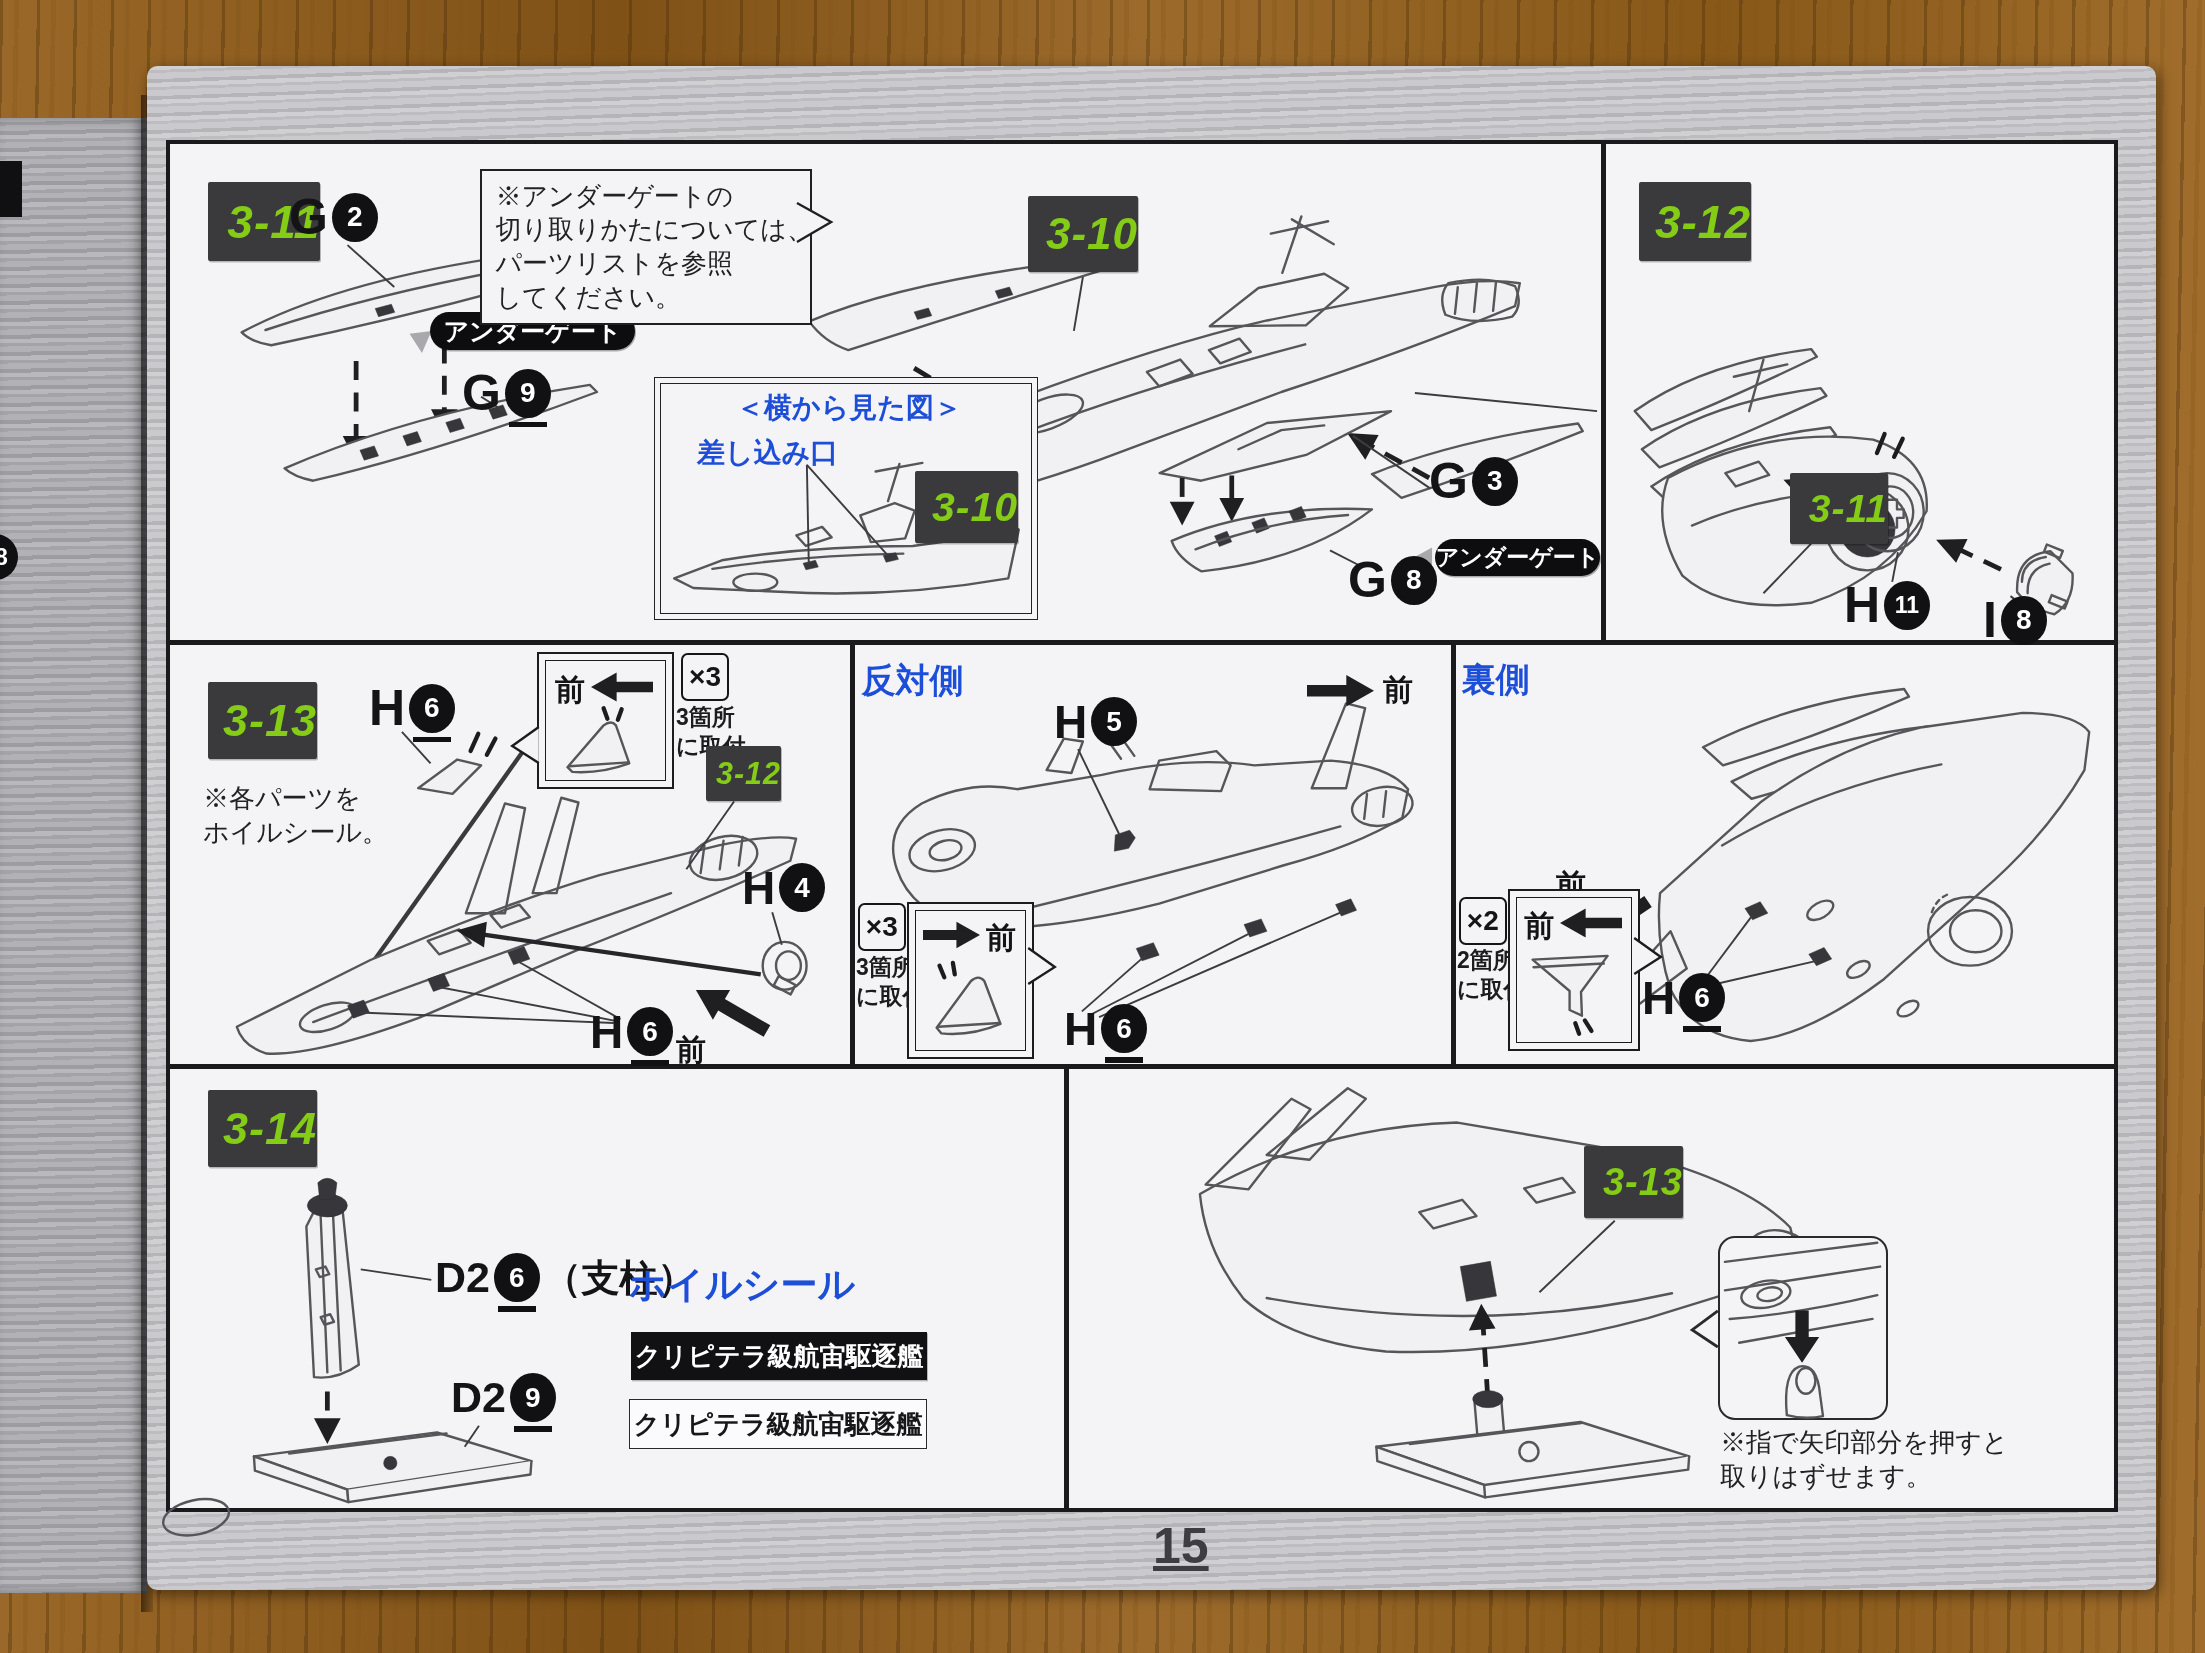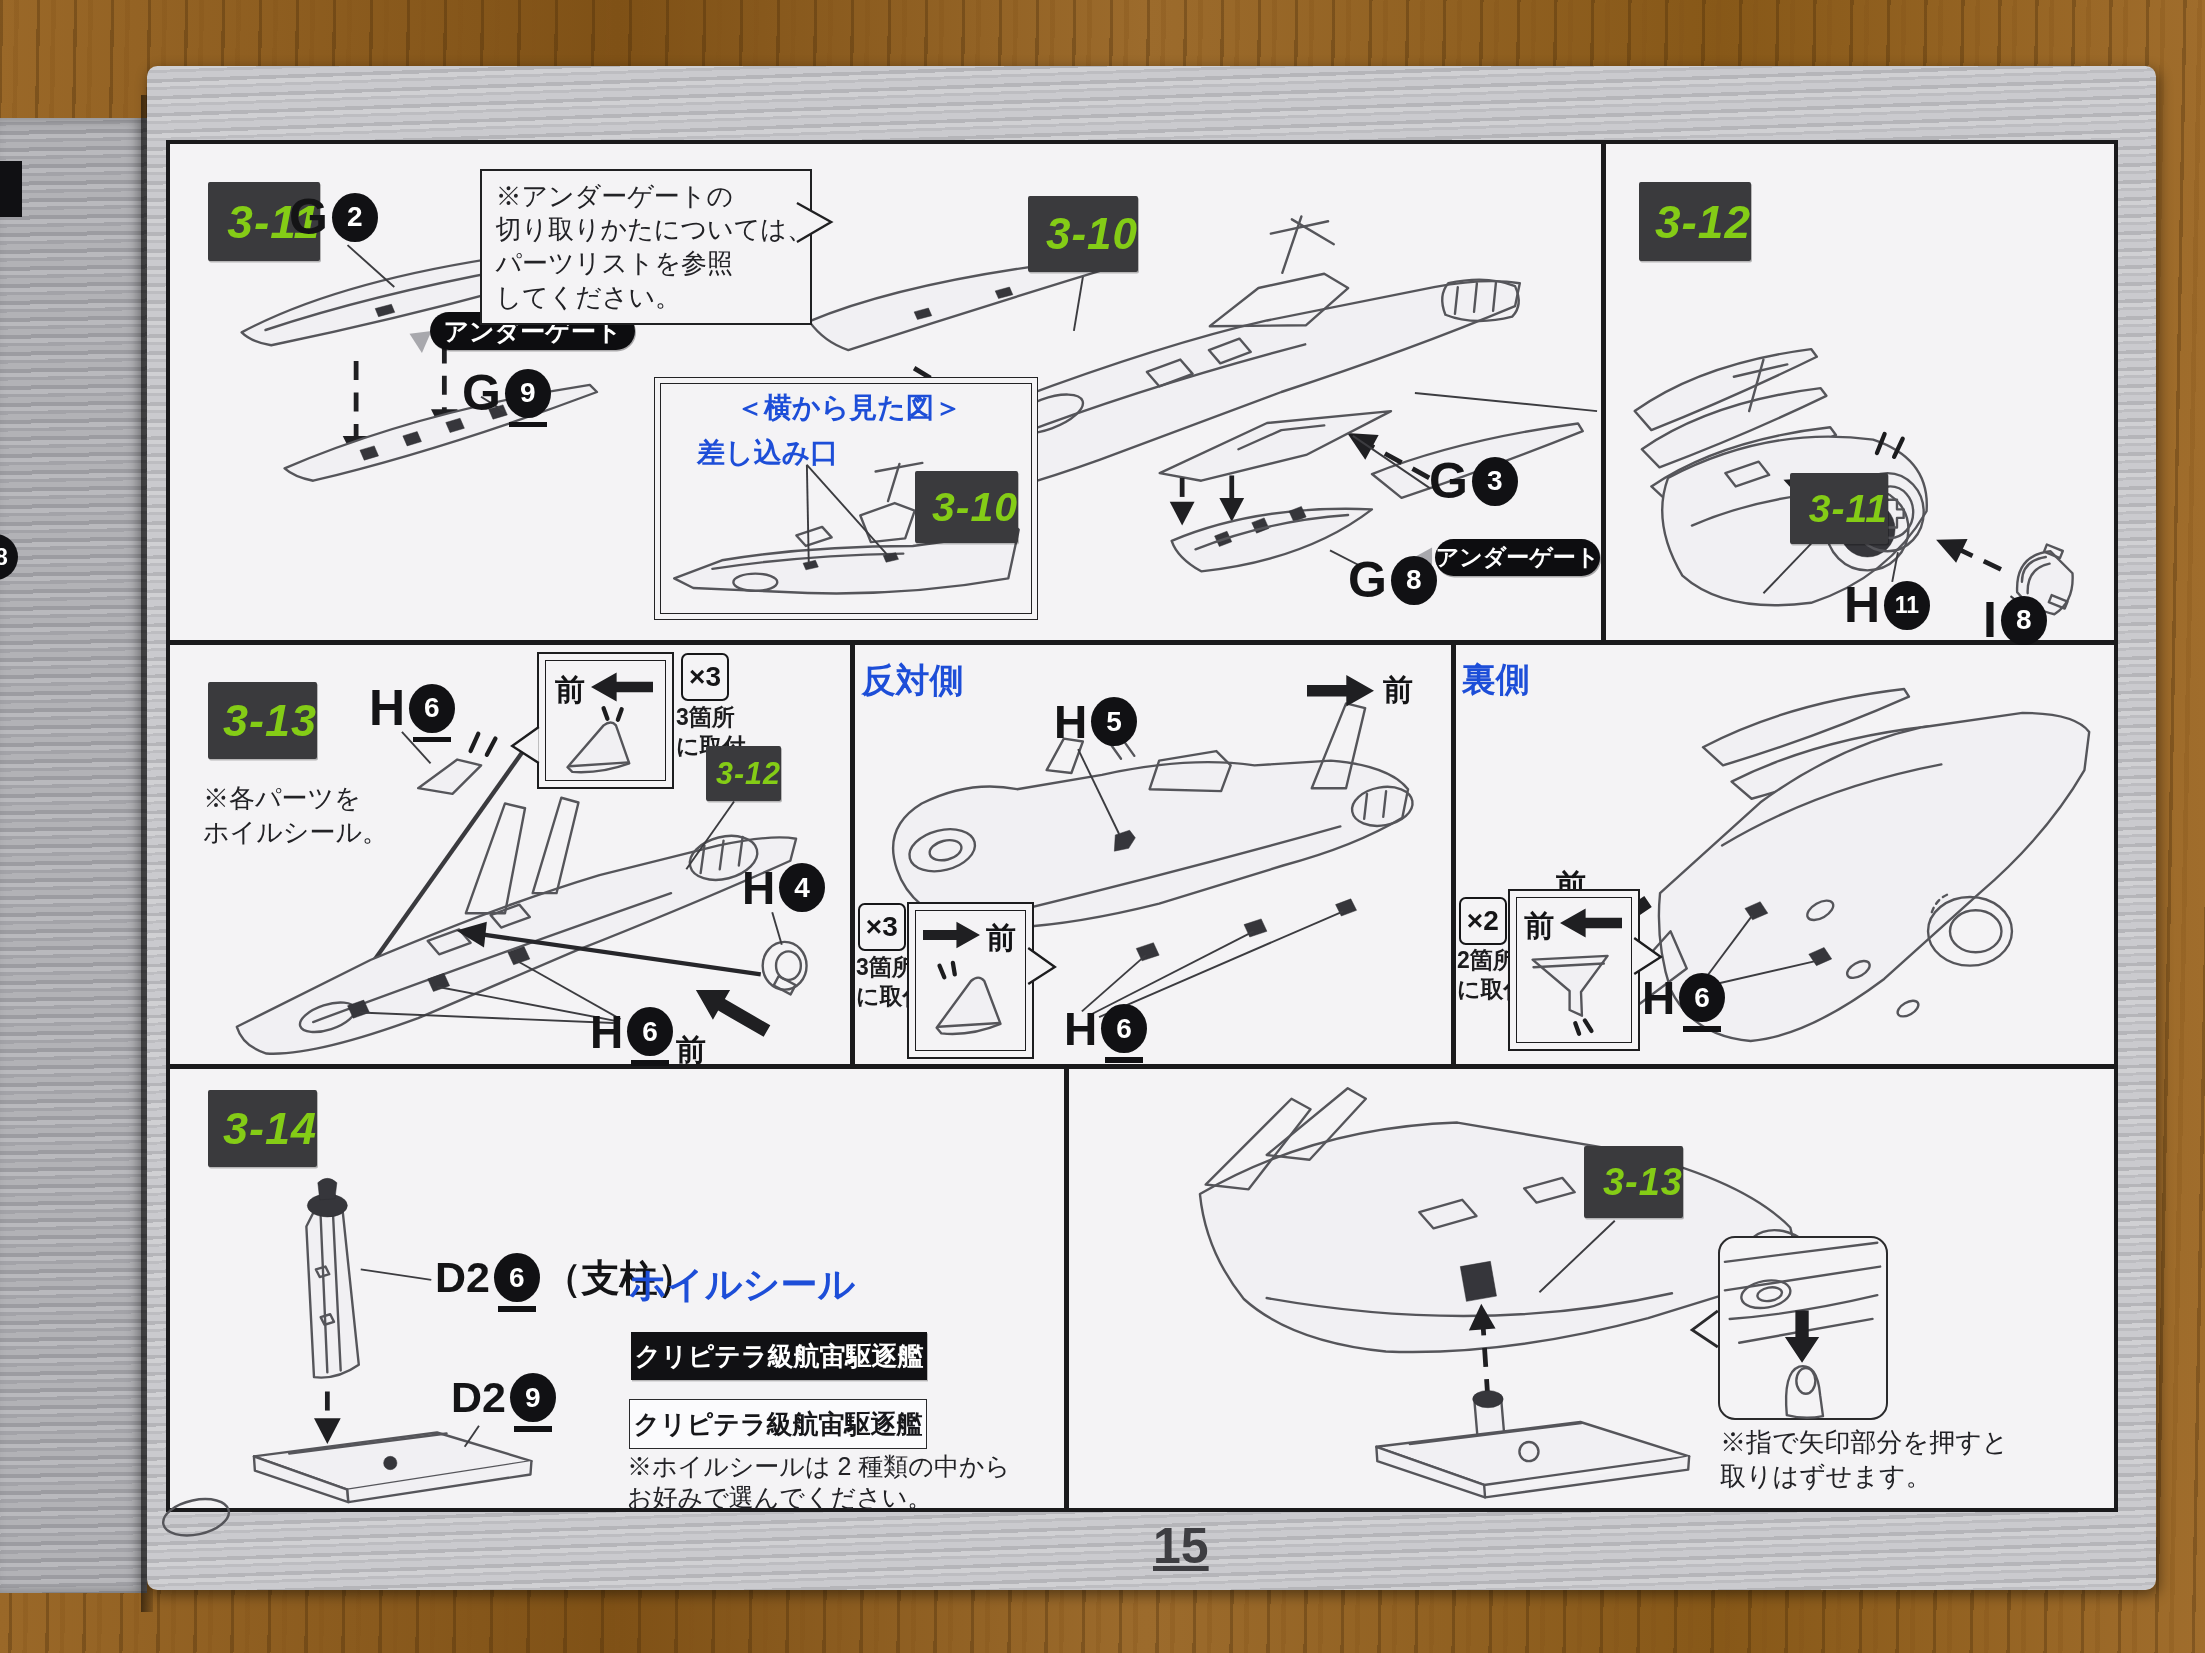--- a/index.html
+++ b/index.html
@@ -575,24 +575,20 @@
 
         <div class="ptitle" style="left:459px;top:191px;font-size:37px;">
           <span>ホイルシール</span>
         </div>
         <div class="sticker black" style="left:461px;top:263px;width:296px;height:48px;">
           <span>クリピテラ級航宙駆逐艦</span>
         </div>
         <div class="sticker white" style="left:459px;top:330px;width:296px;height:48px;">
           <span>クリピテラ級航宙駆逐艦</span>
         </div>
-        <div class="note light" style="left:457px;top:382px;font-size:25px;line-height:1.22;">
-          <div>※ホイルシールは 2 種類の中から</div>
-          <div>お好みで選んでください。</div>
-        </div>
 
 
         <div class="badge" style="left:1414px;top:77px;width:99px;height:72px;font-size:38px;">
           <span>3-13</span>
         </div>
 
         <div class="fingerbox" style="left:1548px;top:167px;width:166px;height:180px;">
           <svg class="art" width="166" height="180" viewBox="0 0 348 378">
             <line class="lineart" x1="10" y1="50" x2="330" y2="10"></line>
             <line class="lineart" x1="10" y1="110" x2="336" y2="60"></line>

